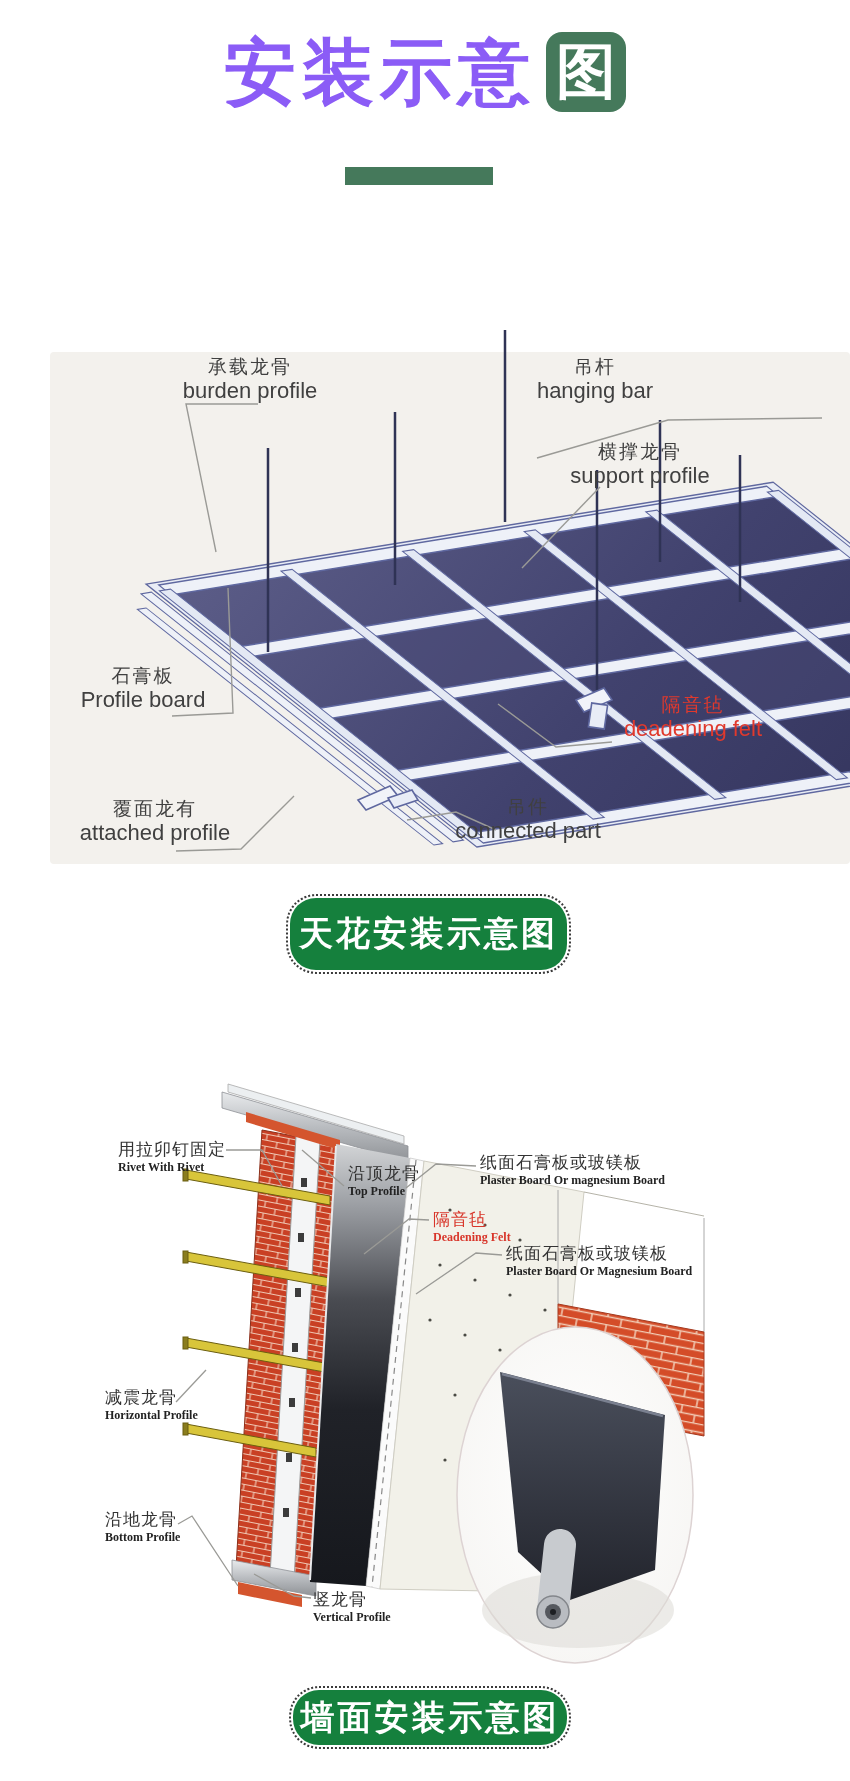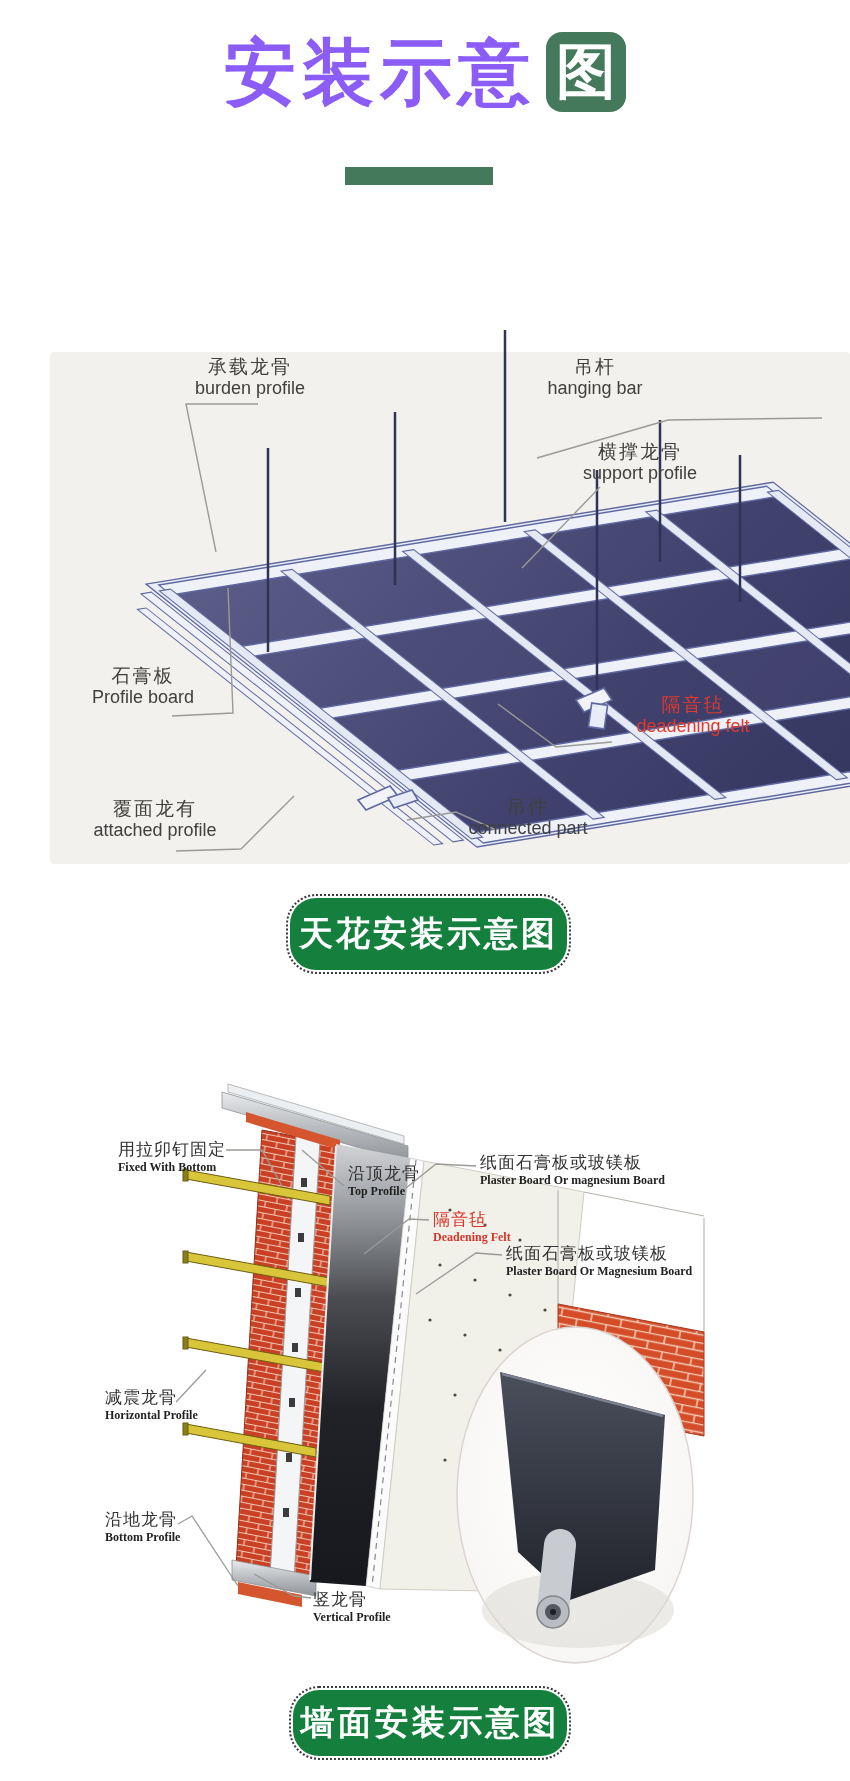--- a/index.html
+++ b/index.html
@@ -11,37 +11,37 @@
   .title-row{position:absolute;left:0;top:32px;width:850px;display:flex;align-items:center;
              justify-content:center;gap:10px;z-index:2;}
   .title-text{font-size:72px;font-weight:900;color:#8b5cf6;letter-spacing:6px;line-height:1;}
   .title-box{width:80px;height:80px;background:#45795b;border-radius:16px;display:flex;
              align-items:center;justify-content:center;color:#ffffff;font-size:60px;font-weight:900;}
   .divider{position:absolute;left:345px;top:167px;width:148px;height:18px;background:#45795b;z-index:2;}
 
   
   .c-label{position:absolute;text-align:center;color:#404040;z-index:2;line-height:1.15;}
   .c-label .zh{display:block;font-size:19px;letter-spacing:2px;}
-  .c-label .en{display:block;font-size:18px;}
+  .c-label .en{display:block;font-size:22px;}
   .c-label.red{color:#e0392d;}
 
   
   .w-label{position:absolute;text-align:left;color:#333;z-index:2;line-height:1.2;}
   .w-label .zh{display:block;font-size:17px;letter-spacing:1px;}
   .w-label .en{display:block;font-size:12px;font-weight:bold;
                font-family:"Liberation Serif","DejaVu Serif",serif;color:#222;}
   .w-label.red .zh{color:#d8352a;}
   .w-label.red .en{color:#d8352a;}
 
   
   .badge{position:absolute;background:#15803d;border-radius:26px;display:flex;align-items:center;
          justify-content:center;color:#fff;font-weight:bold;font-size:34px;letter-spacing:3px;
          z-index:2;outline:2px dotted #3a3a3a;outline-offset:2px;}
   #badge-ceiling{left:290px;top:898px;width:277px;height:72px;}
-  #badge-wall{left:293px;top:1690px;width:274px;height:66px;}
+  #badge-wall{left:293px;top:1690px;width:274px;height:55px;}
 </style>
 </head>
 <body>
 
 <div id="page">
 
   <svg id="artwork" width="850" height="1781" viewBox="0 0 850 1781">
     <defs>
       <linearGradient id="panelGrad" x1="0" y1="0" x2="1" y2="1">
         <stop offset="0" stop-color="#5c5d88"></stop>
@@ -269,21 +269,21 @@
     <span class="zh">覆面龙有</span>
     <span class="en">attached profile</span>
   </div>
 
   <div class="badge" id="badge-ceiling">
     <span>天花安装示意图</span>
   </div>
 
   <div class="w-label" style="left:118px;top:1140px;">
     <span class="zh">用拉卯钉固定</span>
-    <span class="en">Fixed With Bottom</span>
+    <span class="en">Rivet With Rivet</span>
   </div>
   <div class="w-label" style="left:348px;top:1164px;">
     <span class="zh">沿顶龙骨</span>
     <span class="en">Top Profile</span>
   </div>
   <div class="w-label" style="left:480px;top:1153px;">
     <span class="zh">纸面石膏板或玻镁板</span>
     <span class="en">Plaster Board Or magnesium Board</span>
   </div>
   <div class="w-label red" style="left:433px;top:1210px;">

